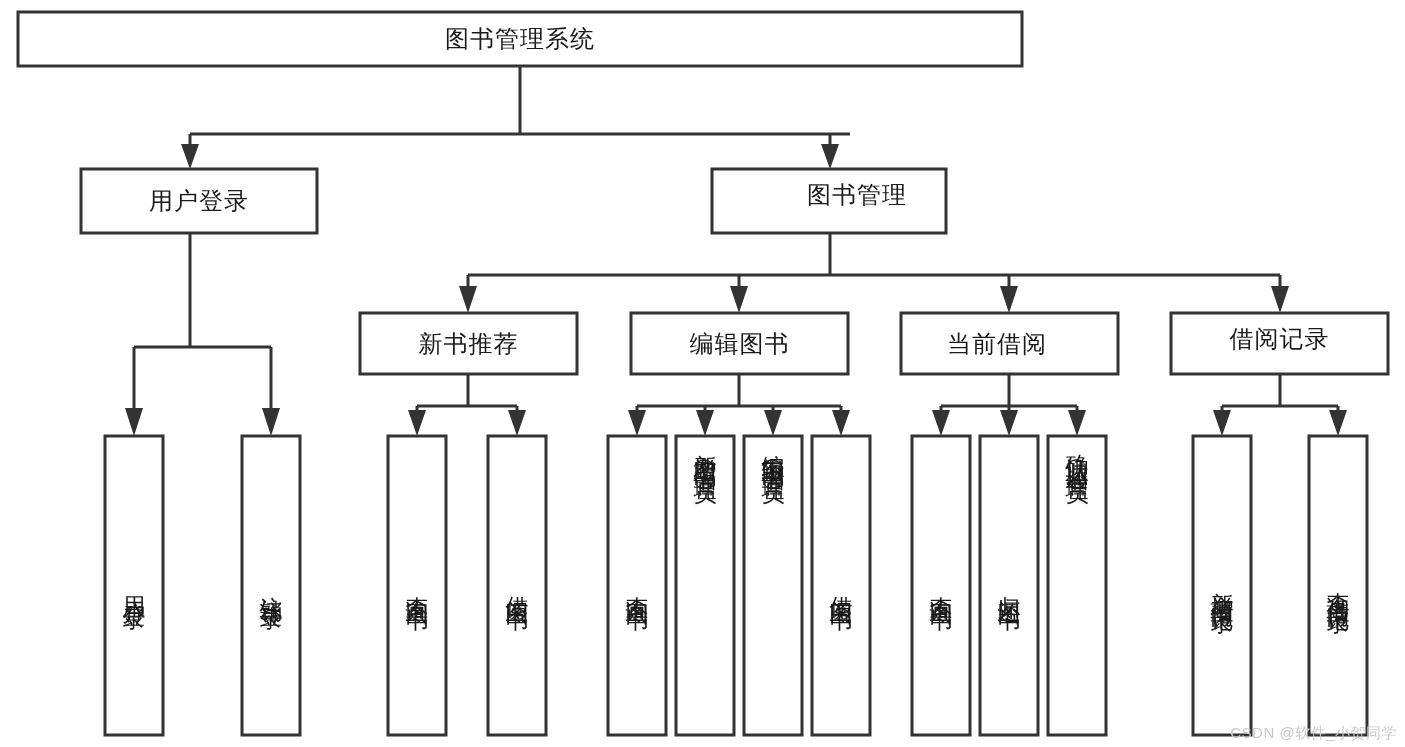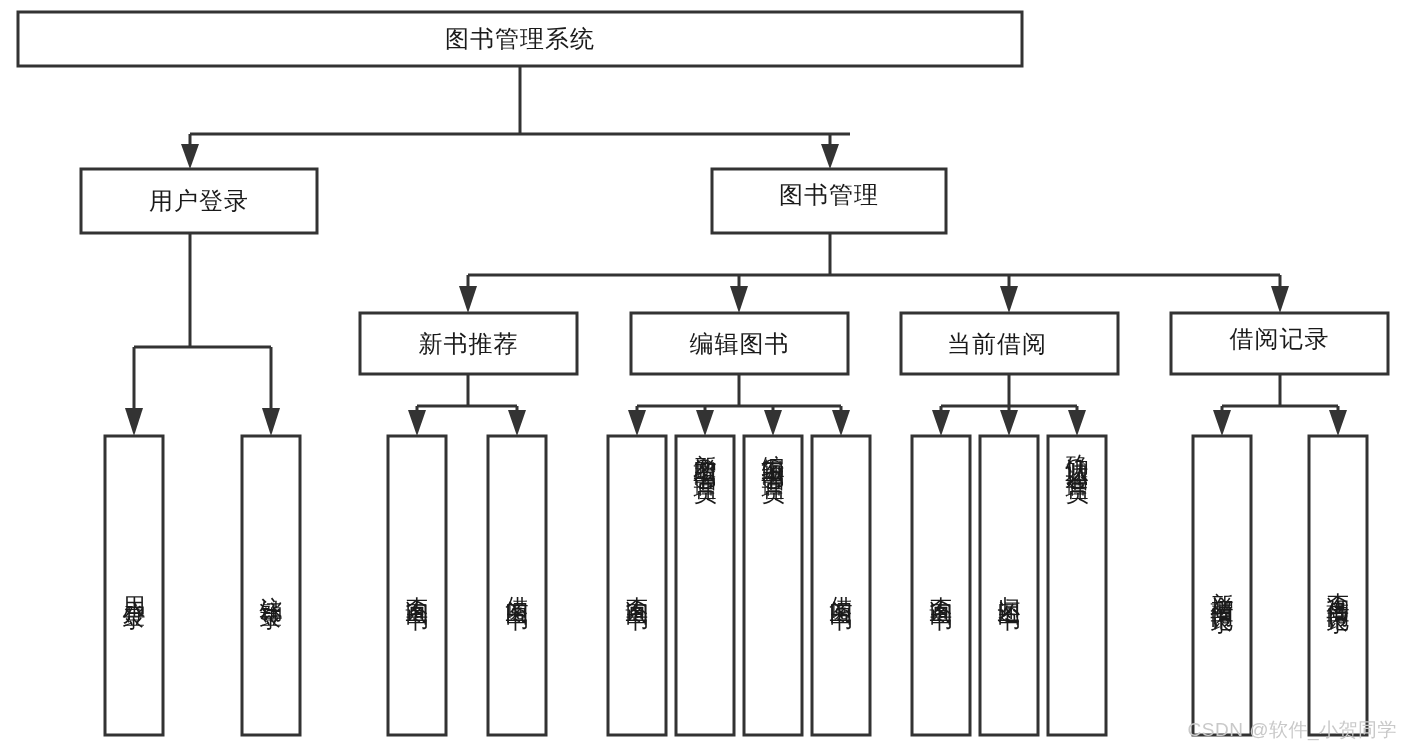--- a/index.html
+++ b/index.html
@@ -67,21 +67,21 @@
   .node-label-v .vtext {
     writing-mode: vertical-rl;
     text-orientation: upright;
     letter-spacing: 4px;
     white-space: nowrap;
   }
   .watermark {
     position: absolute;
     right: 8px;
     bottom: 4px;
-    font-size: 19px;
+    font-size: 15px;
     color: #c9c9c9;
     letter-spacing: 0.5px;
     white-space: nowrap;
     font-family: "Liberation Sans", "DejaVu Sans", sans-serif;
     margin-top: 8px;
   }
 </style>
 </head>
 <body>
 
@@ -187,21 +187,21 @@
     <rect class="node-box" x="980" y="436" width="58" height="299"></rect>
     <rect class="node-box" x="1048" y="436" width="58" height="299"></rect>
 
     <rect class="node-box" x="1193" y="436" width="58" height="299"></rect>
     <rect class="node-box" x="1309" y="436" width="58" height="299"></rect>
   </svg>
 
   <div class="node-label-h" style="left:18px; top:12px; width:1004px; height:54px;">图书管理系统</div>
 
   <div class="node-label-h" style="left:81px; top:169px; width:236px; height:64px;">用户登录</div>
-  <div class="node-label-h" style="left:712px; top:169px; width:234px; height:52px;">图书管理</div>
+  <div class="node-label-h" style="left:712px; top:169px; width:234px; height:52px;padding-left:28px;">图书管理</div>
 
   <div class="node-label-h" style="left:360px; top:313px; width:217px; height:61px;font-family:Liberation Mono, monospace;">新书推荐</div>
   <div class="node-label-h" style="left:631px; top:313px; width:217px; height:61px;">编辑图书</div>
   <div class="node-label-h" style="left:901px; top:313px; width:192px; height:61px;">当前借阅</div>
   <div class="node-label-h" style="left:1171px; top:313px; width:217px; height:52px;">借阅记录</div>
 
   <div class="node-label-v" style="left:105px; top:436px; width:58px; height:299px;">
     <span class="vtext">用户登录</span>
   </div>
   <div class="node-label-v" style="left:242px; top:436px; width:58px; height:299px;">

